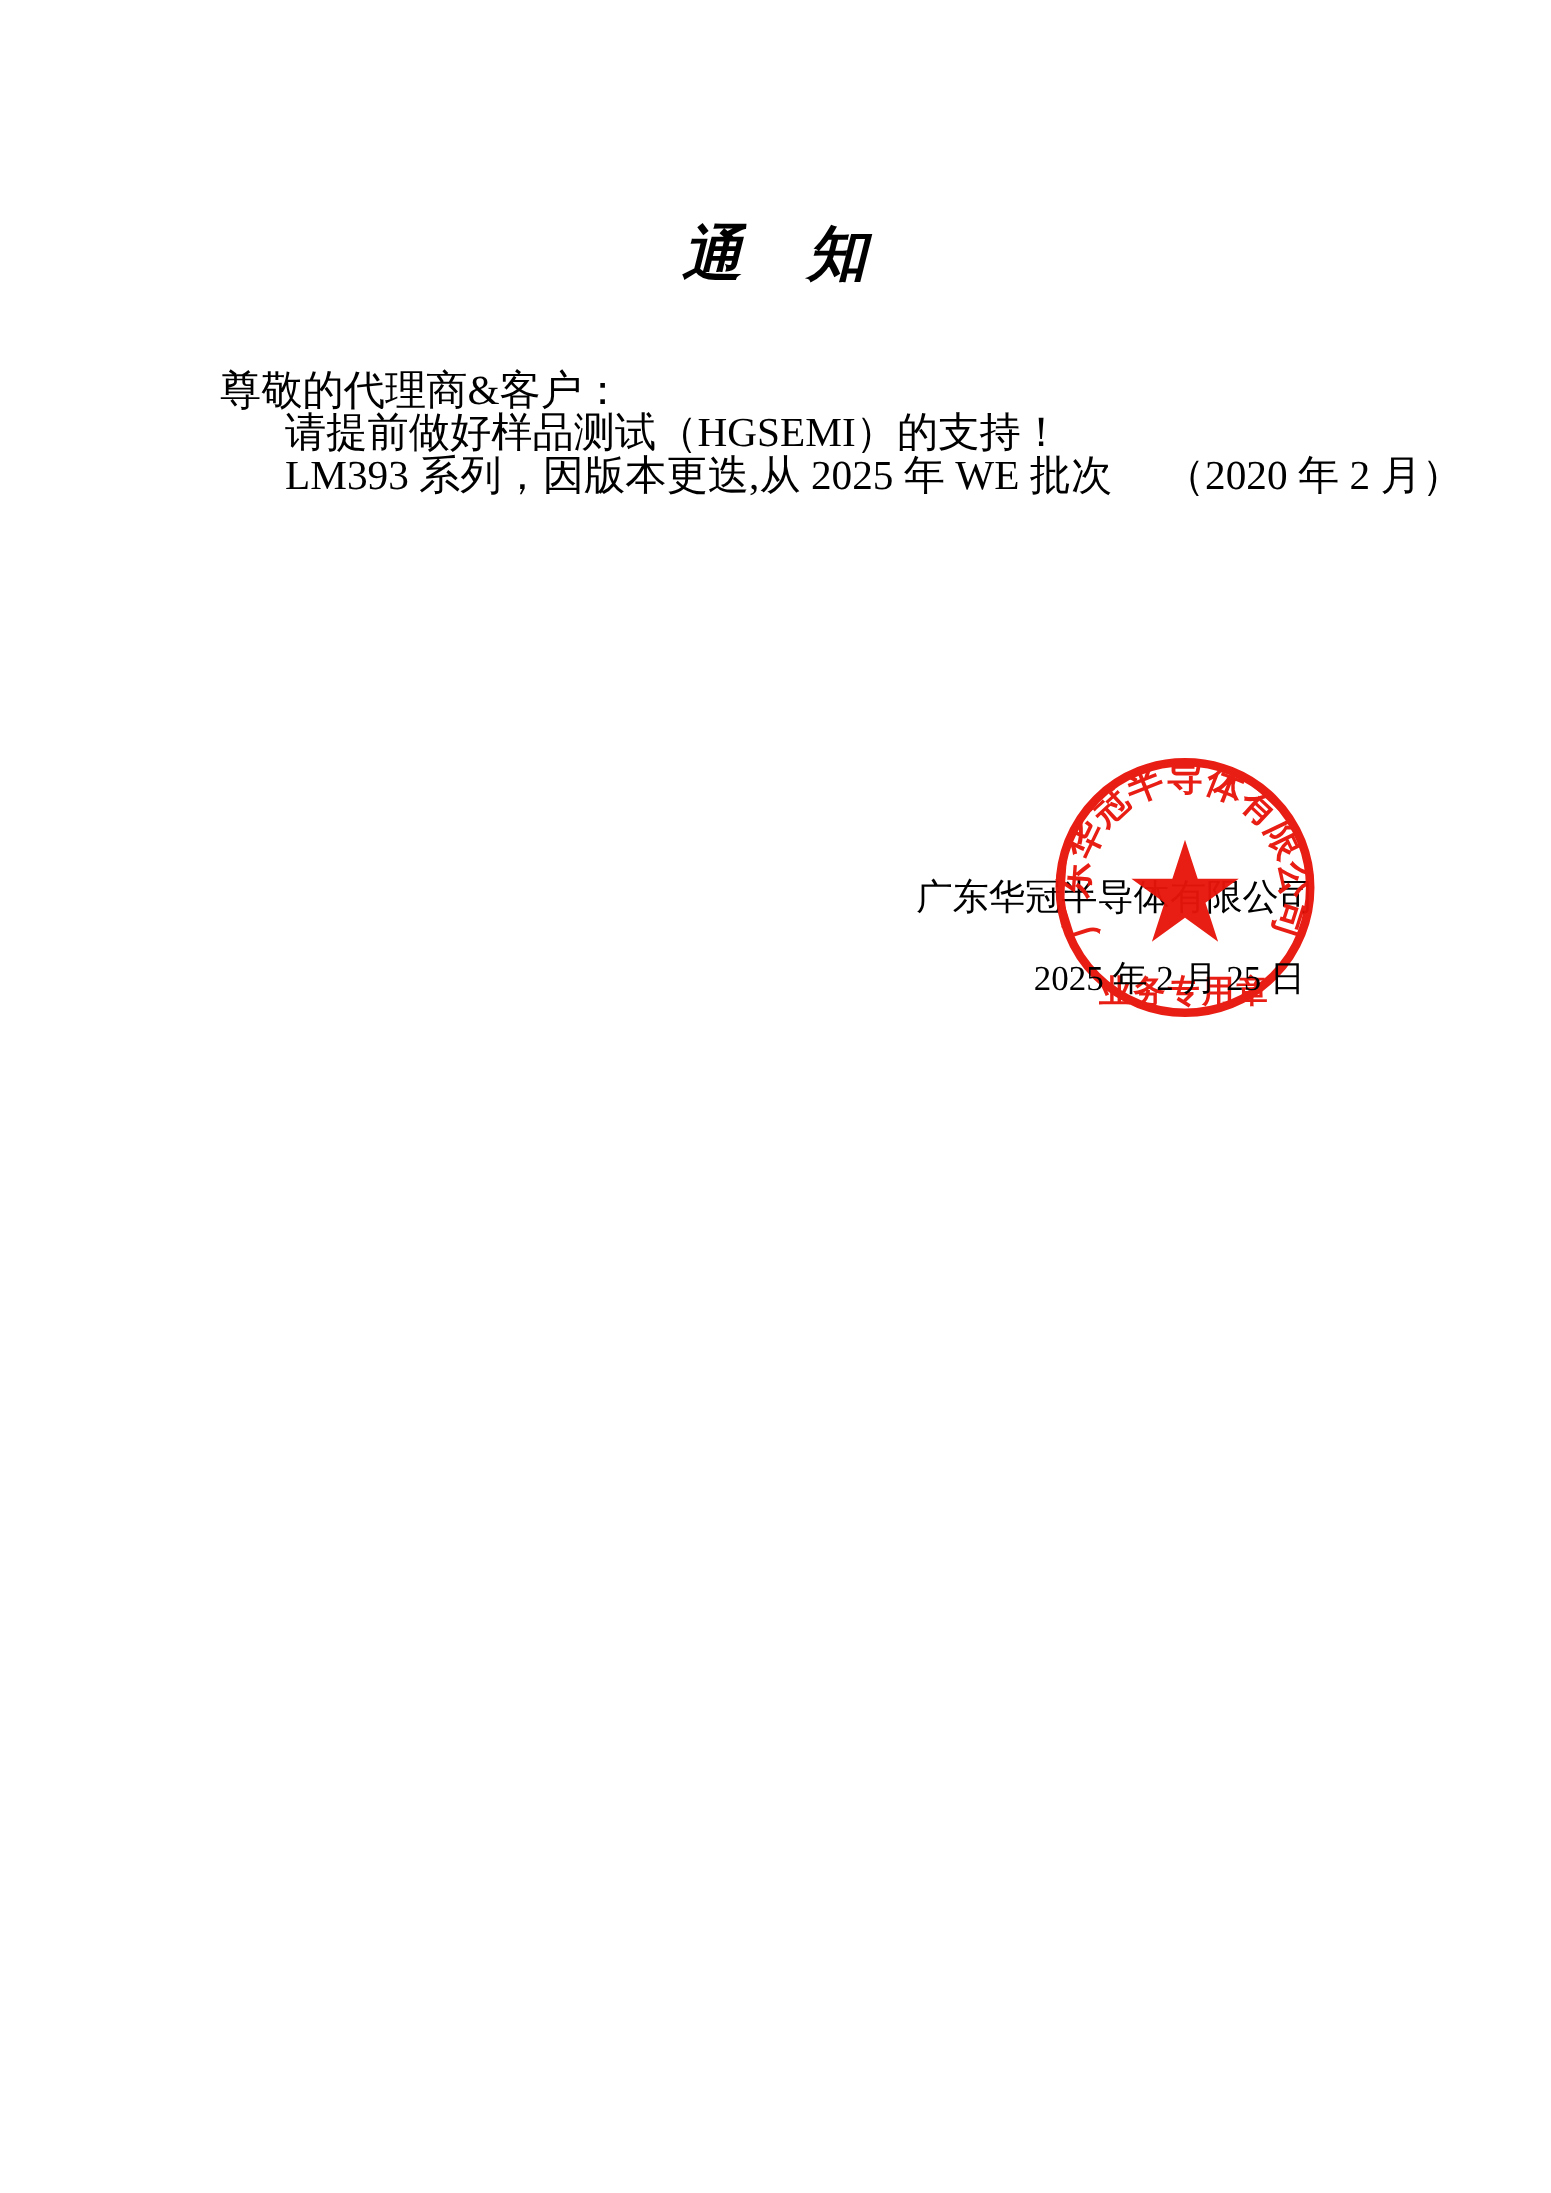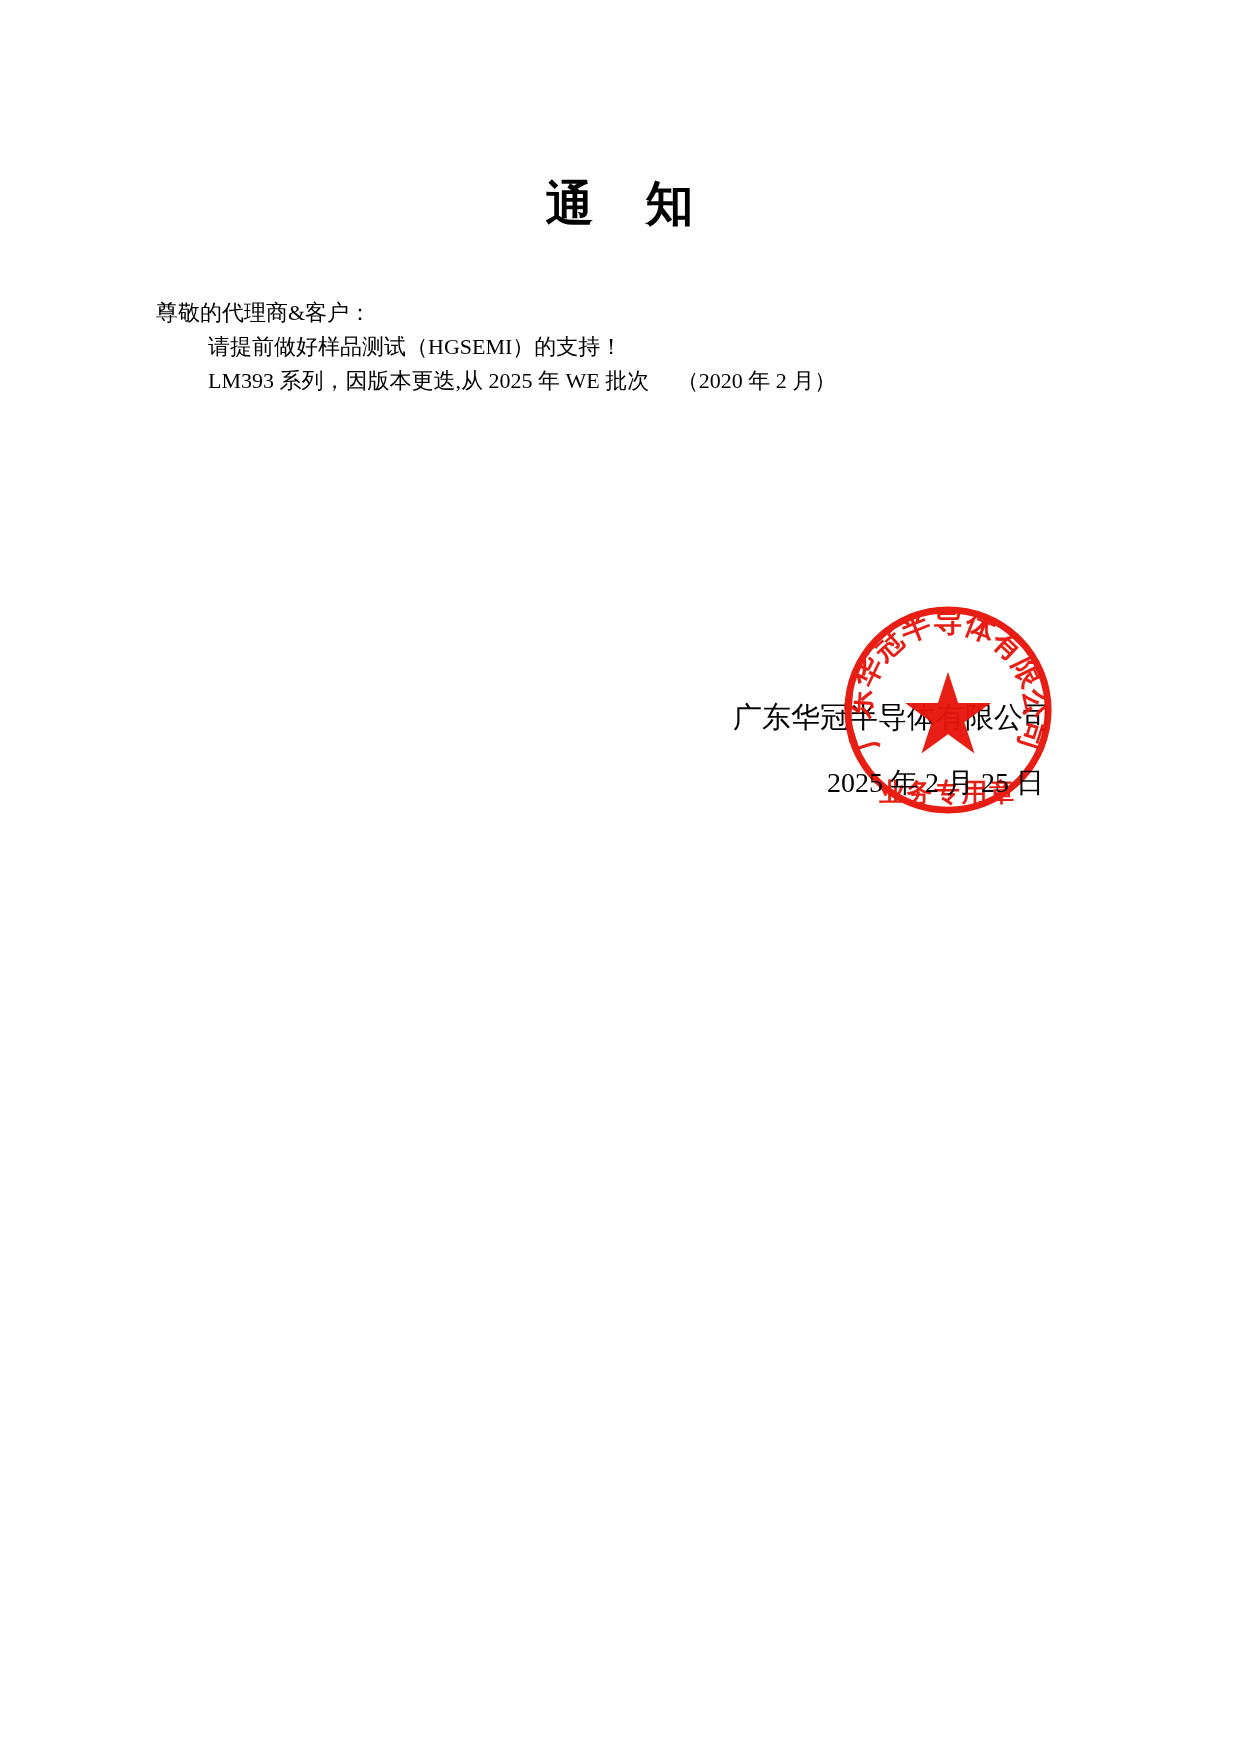--- a/index.html
+++ b/index.html
@@ -18,27 +18,28 @@
     top: 176px;
     left: 0;
     width: 100%;
     text-align: center;
     font-family: "Liberation Sans", "DejaVu Sans", sans-serif;
     font-size: 48px;
     font-weight: 700;
     line-height: 56px;
     letter-spacing: 2px;
     white-space: pre;
+    font-style: italic;
   }
   .doc-body {
     position: absolute;
-    left: 156px;
+    left: 176px;
     top: 296px;
     width: 905px;
-    font-size: 22px;
+    font-size: 33px;
     line-height: 34px;
   }
   .doc-line { white-space: pre; }
   .doc-line.indent { padding-left: 52px; }
   .sig-company {
     position: absolute;
     left: 733px;
     top: 698px;
     font-size: 29px;
     white-space: pre;

